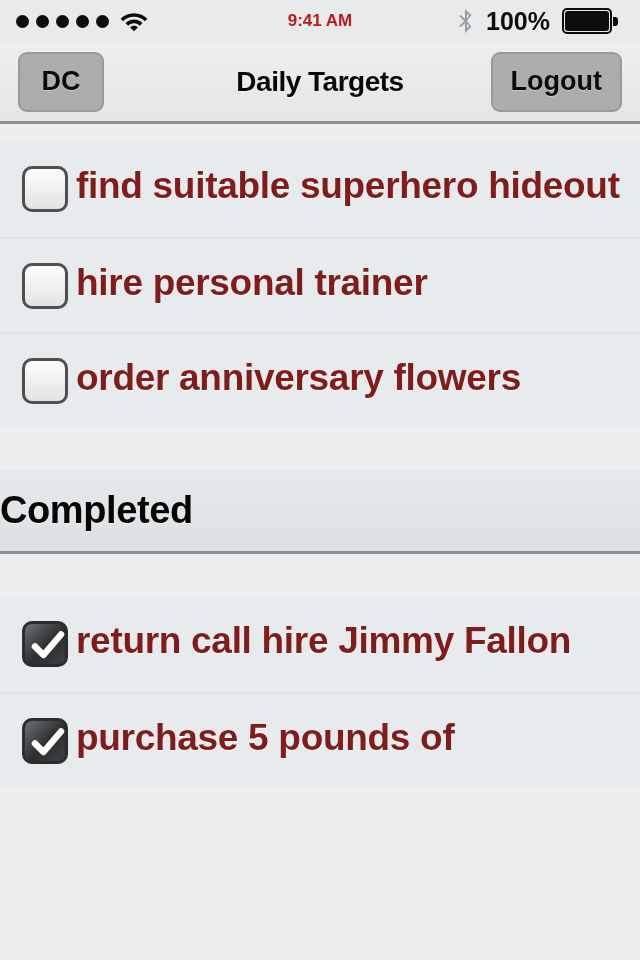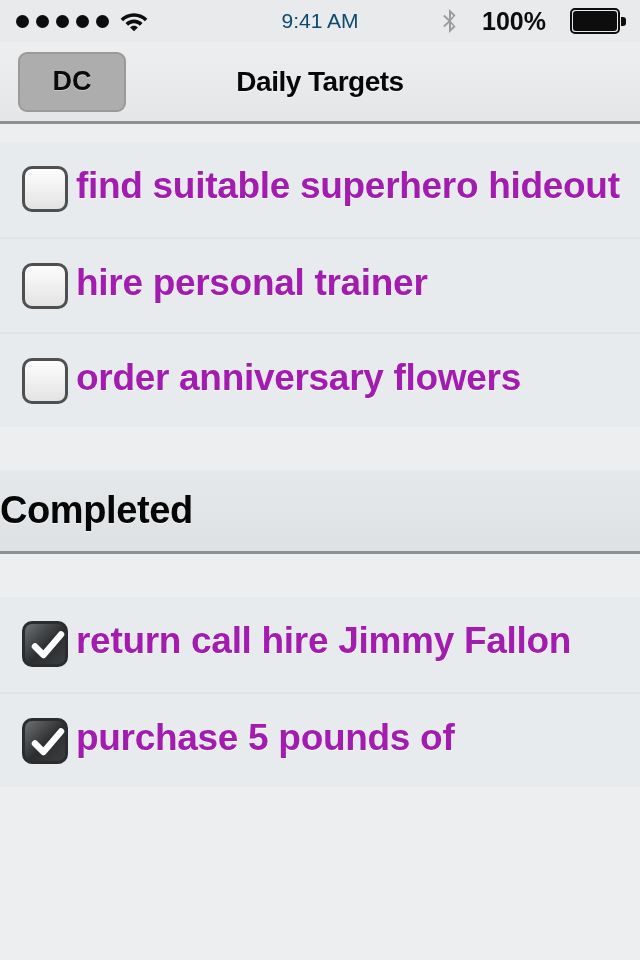--- a/index.html
+++ b/index.html
@@ -19,23 +19,23 @@
   }
   .status-left{ display:flex; align-items:center; gap:10px; padding-left:16px; }
   .dots{ display:flex; gap:7px; align-items:center; }
   .dot{ width:13px; height:13px; border-radius:50%; background:#0d0d0d; }
   .wifi{ width:30px; height:22px; display:block; }
   .status-center{
     position:absolute; left:0; right:0; top:0; height:42px;
     display:flex; align-items:center; justify-content:center;
     pointer-events:none;
   }
-  .clock{ font-size:21px; font-weight:normal; color:#0c4a6e; letter-spacing:0px; }
+  .clock{ font-size:17px; font-weight:bold; color:#b91c1c; letter-spacing:0px; }
   .status-right{
-    margin-left:auto; display:flex; align-items:center; gap:24px; padding-right:14px;
+    margin-left:auto; display:flex; align-items:center; gap:12px; padding-right:22px;
   }
   .bt{ width:16px; height:26px; display:block; }
   .batt-pct{ font-size:25px; font-weight:bold; color:#0d0d0d; }
   .battery{ position:relative; width:56px; height:26px; }
   .battery .shell{
     position:absolute; left:0; top:0; width:50px; height:26px;
     border:2px solid #0d0d0d; border-radius:5px;
   }
   .battery .fill{
     position:absolute; left:3px; top:3px; width:44px; height:20px;
@@ -67,21 +67,21 @@
     border:2px solid #9a9a9a;
     border-radius:9px;
     color:#0a0a0a;
     font-size:27px; font-weight:bold;
     font-family:"Liberation Sans", sans-serif;
     height:60px;
     display:flex; align-items:center; justify-content:center;
     text-shadow:0 1px 0 rgba(255,255,255,.35);
     cursor:pointer;
   }
-  .nav-btn.left{ margin-left:18px; width:108px; }
+  .nav-btn.left{ margin-left:18px; width:86px; }
   .nav-btn.right{ margin-left:auto; margin-right:18px; padding:0 18px; }
 
   
   .scroll{
     height:833px;
     background:#eceef0;
     overflow:hidden;
   }
   .gap{ height:18px; background:#eceef0; }
 
@@ -111,21 +111,21 @@
   .cb.ck{
     background:linear-gradient(135deg,#6e7173 0%,#2b2d2f 55%,#3c3e40 100%);
     border:3px solid #2a2c2e;
     position:relative;
   }
   .cb.ck svg{ position:absolute; left:3px; top:2px; }
 
   .row-label{
     font-size:37px;
     font-weight:bold;
-    color:#a21caf;
+    color:#7f1d1d;
     line-height:1.32;
     letter-spacing:-0.3px;
     text-shadow:0 1px 0 rgba(255,255,255,.85);
     word-break:normal;
   }
 
   
   .sec-header{
     background:linear-gradient(180deg,#e6e9eb 0%,#dde1e3 100%);
     border-bottom:3px solid #8e9194;
@@ -169,20 +169,21 @@
       <span class="shell"></span>
         <span class="fill"></span>
         <span class="nub"></span>
     </span>
   </div>
 </div>
 
 <div class="nav-bar">
   <div class="nav-btn left">DC</div>
   <div class="nav-title">Daily Targets</div>
+  <div class="nav-btn right">Logout</div>
 </div>
 
 <div class="scroll">
   <div class="gap"></div>
 
   <div class="section-list">
     <div class="row">
       <span class="cb un"></span>
       <span class="row-label">find suitable superhero hideout</span>
     </div>

